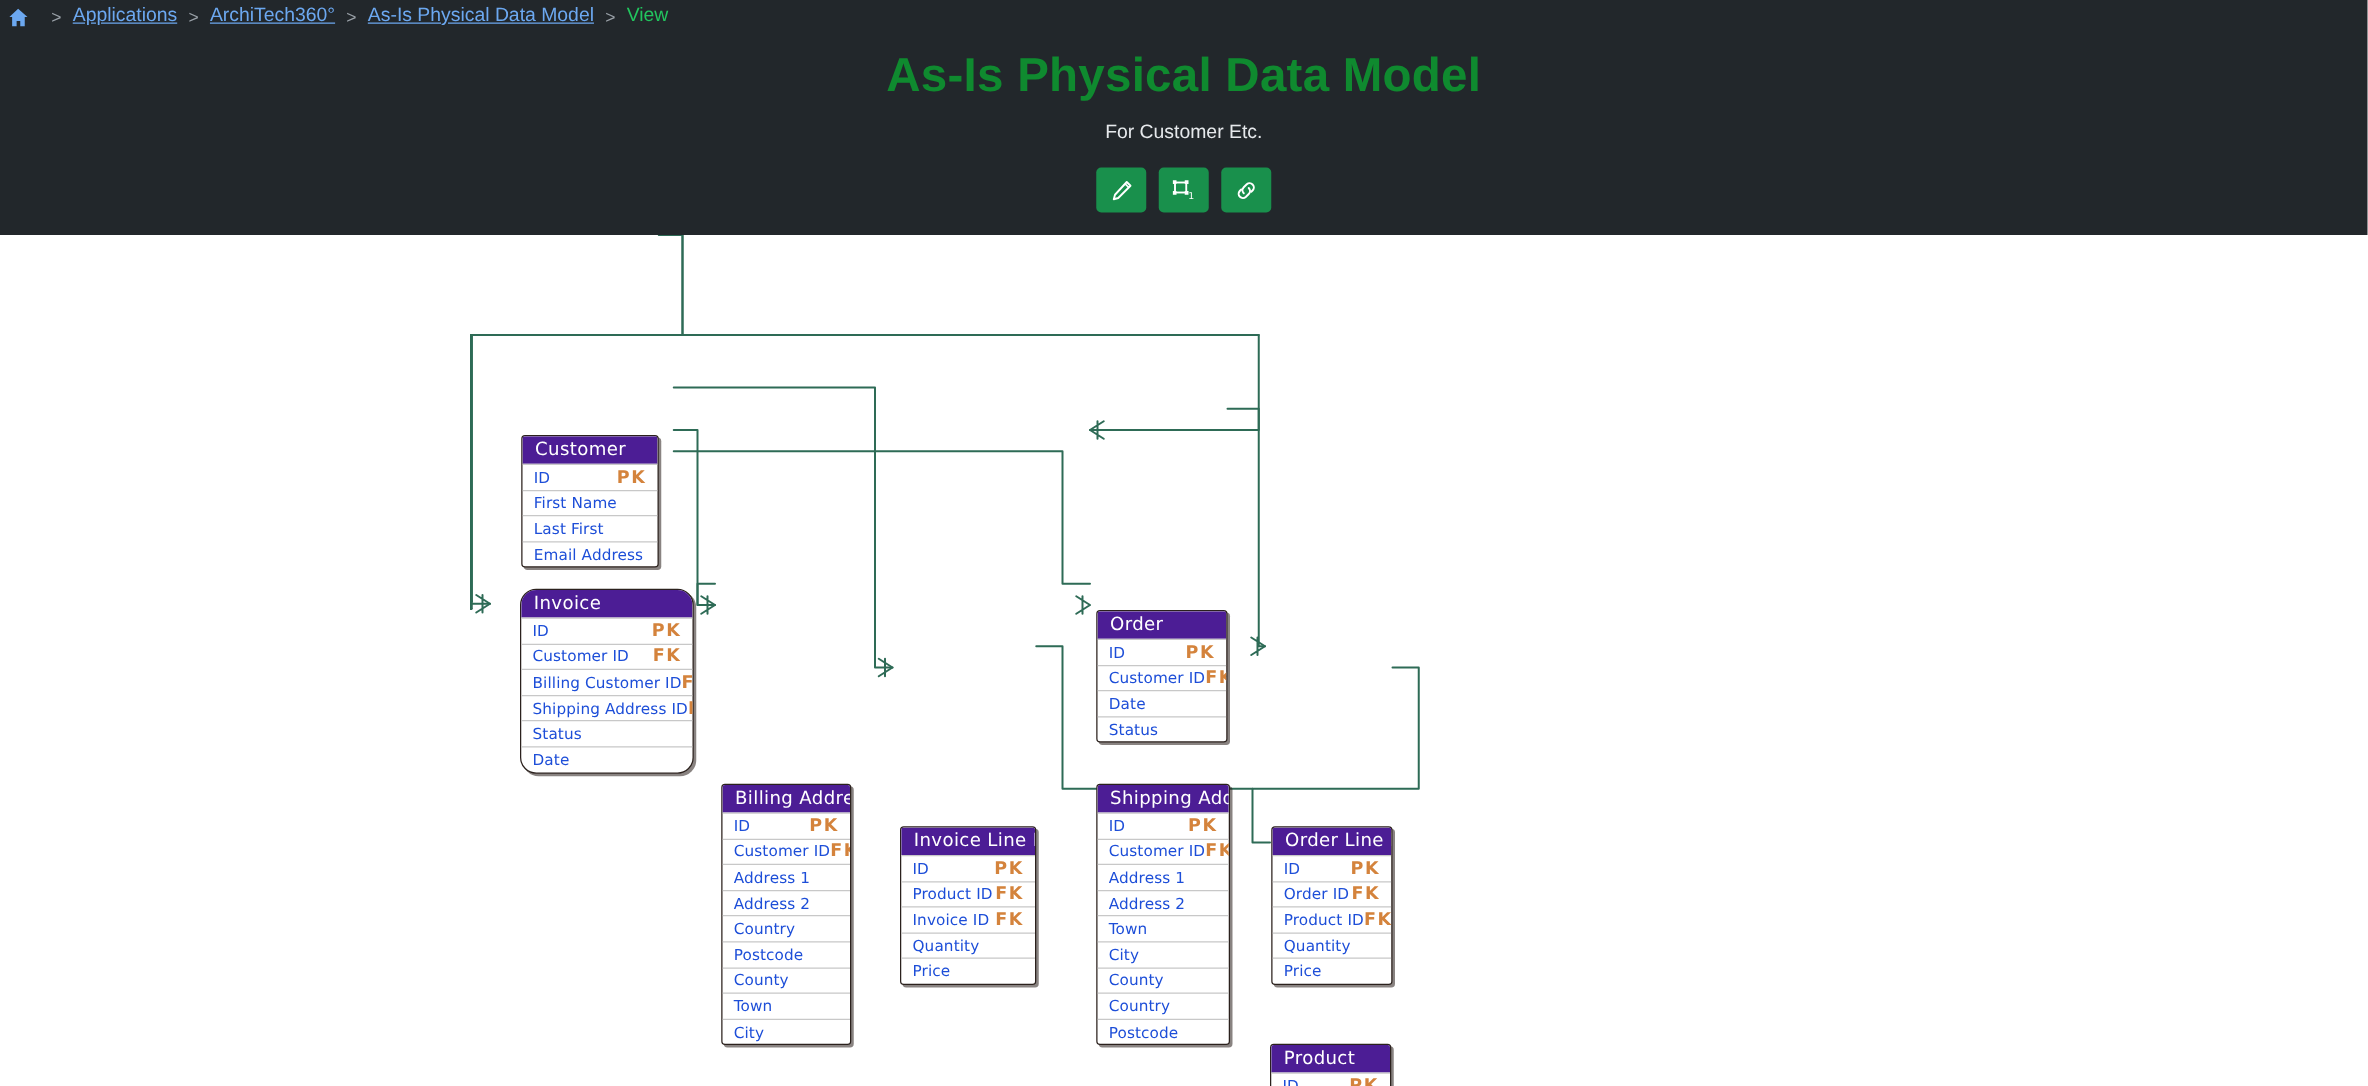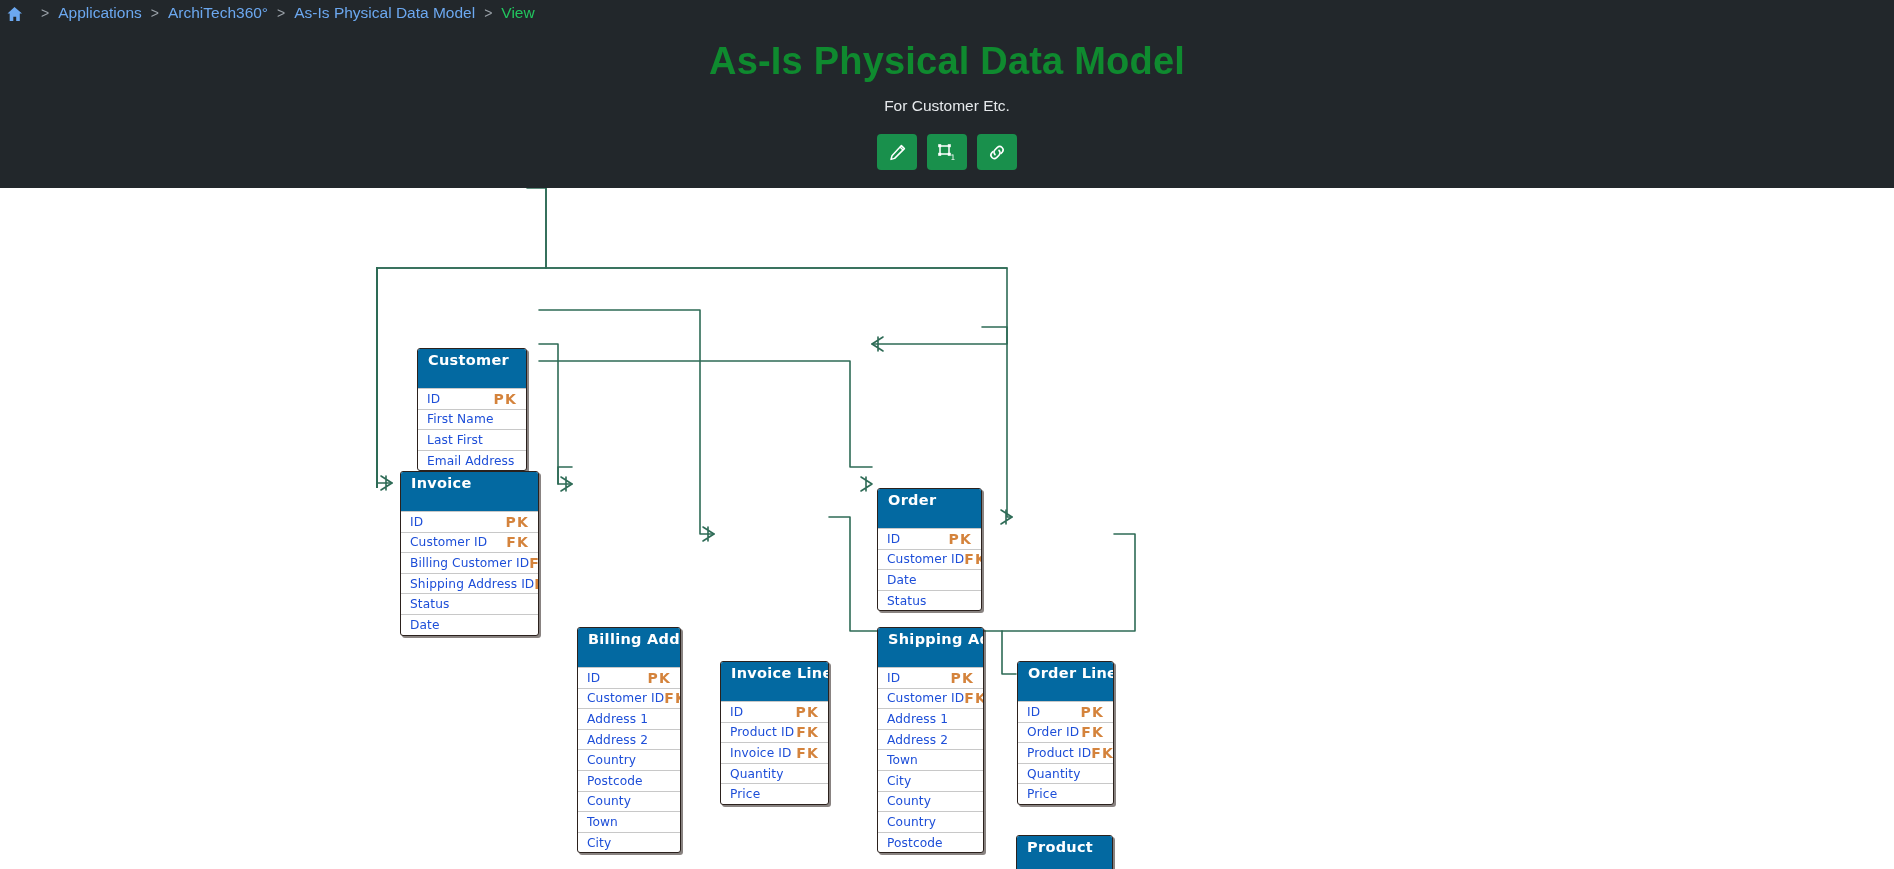--- a/index.html
+++ b/index.html
@@ -28,20 +28,21 @@
     white-space: nowrap;
   }
   #breadcrumb .home-icon {
     display: inline-block;
     width: 17px; height: 16px;
     margin-right: 9px;
     position: relative; top: 1px;
   }
   #breadcrumb .crumb-link {
     color: #6ca8f0;
+    text-decoration: underline;
     cursor: pointer;
   }
   #breadcrumb .crumb-plain { color: #22c55e; }
   #breadcrumb .sep {
     color: #9aa1a8;
     margin: 0 9px;
     font-size: 14px;
   }
 
   #page-title {
@@ -88,27 +89,27 @@
   .entity {
     position: absolute;
     background: #ffffff;
     border: 1.6px solid #2b211d;
     border-radius: 3px;
     box-shadow: 2px 2px 0 rgba(40,30,26,.55);
     overflow: hidden;
     font-family: "DejaVu Sans", sans-serif;
   }
   .entity-header {
-    background: #0369a1;
+    background: #4c1d95;
     color: #ffffff;
     font-size: 14.5px;
-    font-weight: 700;
+    font-weight: 400;
     padding: 3px 0 4px 10px;
     letter-spacing: .3px;
-    height: 39px;
+    height: 22px;
     line-height: 17px;
     white-space: nowrap;
   }
   .entity-row {
     display: flex;
     align-items: center;
     justify-content: space-between;
     height: 20.6px;
     padding: 0 9px 0 9px;
     border-top: 1px solid #c8c8c8;
@@ -271,21 +272,21 @@
         </div>
         <div class="entity-row">
           <span class="field-name">Last First</span>
           <span class="field-key"></span>
         </div>
         <div class="entity-row">
           <span class="field-name">Email Address</span>
           <span class="field-key"></span>
         </div>
       </div>
-      <div class="entity" style="left: 400px; top: 283px; width: 139px;">
+      <div class="entity" style="left: 416px; top: 283px; width: 139px; border-radius: 13px;">
         <div class="entity-header">Invoice</div>
         <div class="entity-row">
           <span class="field-name">ID</span>
           <span class="field-key">PK</span>
         </div>
         <div class="entity-row">
           <span class="field-name">Customer ID</span>
           <span class="field-key">FK</span>
         </div>
         <div class="entity-row">

